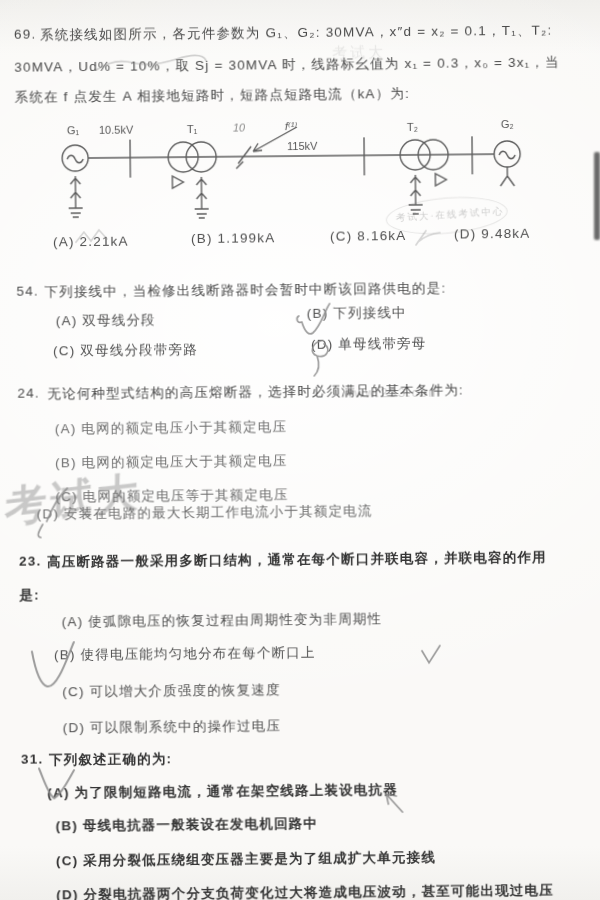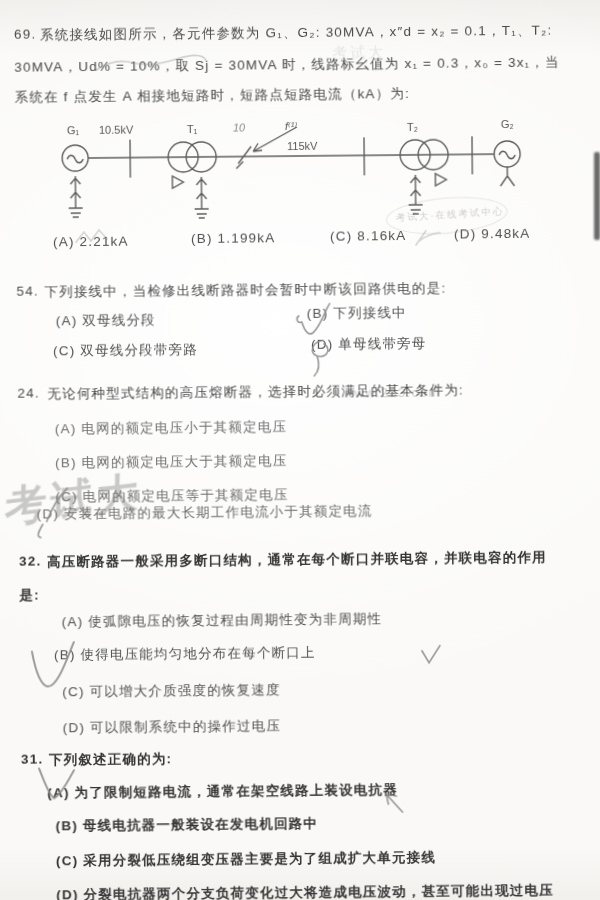--- a/index.html
+++ b/index.html
@@ -105,21 +105,21 @@
     <div class="opt md" style="top:340px;left:54px">(C) 双母线分段带旁路</div>
     <div class="opt md" style="top:336px;left:312px">(D) 单母线带旁母</div>
 
     <div class="q" style="top:383px;left:18px">24.</div>
     <div class="q" style="top:383px;left:48px">无论何种型式结构的高压熔断器，选择时必须满足的基本条件为:</div>
     <div class="opt light" style="top:418px;left:55px">(A) 电网的额定电压小于其额定电压</div>
     <div class="opt light" style="top:452px;left:55px">(B) 电网的额定电压大于其额定电压</div>
     <div class="opt light" style="top:486px;left:55px">(C) 电网的额定电压等于其额定电压</div>
     <div class="opt light" style="top:503px;left:36px">(D) 安装在电路的最大长期工作电流小于其额定电流</div>
 
-    <div class="q dark" style="top:551px;left:18px">32.</div>
+    <div class="q dark" style="top:551px;left:18px">23.</div>
     <div class="q dark" style="top:551px;left:46px">高压断路器一般采用多断口结构，通常在每个断口并联电容，并联电容的作用</div>
     <div class="q dark" style="top:584px;left:18px">是:</div>
     <div class="opt md" style="top:611px;left:60px">(A) 使弧隙电压的恢复过程由周期性变为非周期性</div>
     <div class="opt md" style="top:644px;left:52px">(B) 使得电压能均匀地分布在每个断口上</div>
     <div class="opt md" style="top:681px;left:60px">(C) 可以增大介质强度的恢复速度</div>
     <div class="opt md" style="top:717px;left:60px">(D) 可以限制系统中的操作过电压</div>
 
     <div class="q dark" style="top:749px;left:18px">31.</div>
     <div class="q dark" style="top:749px;left:46px">下列叙述正确的为:</div>
     <div class="opt dark" style="top:782px;left:44px">(A) 为了限制短路电流，通常在架空线路上装设电抗器</div>

